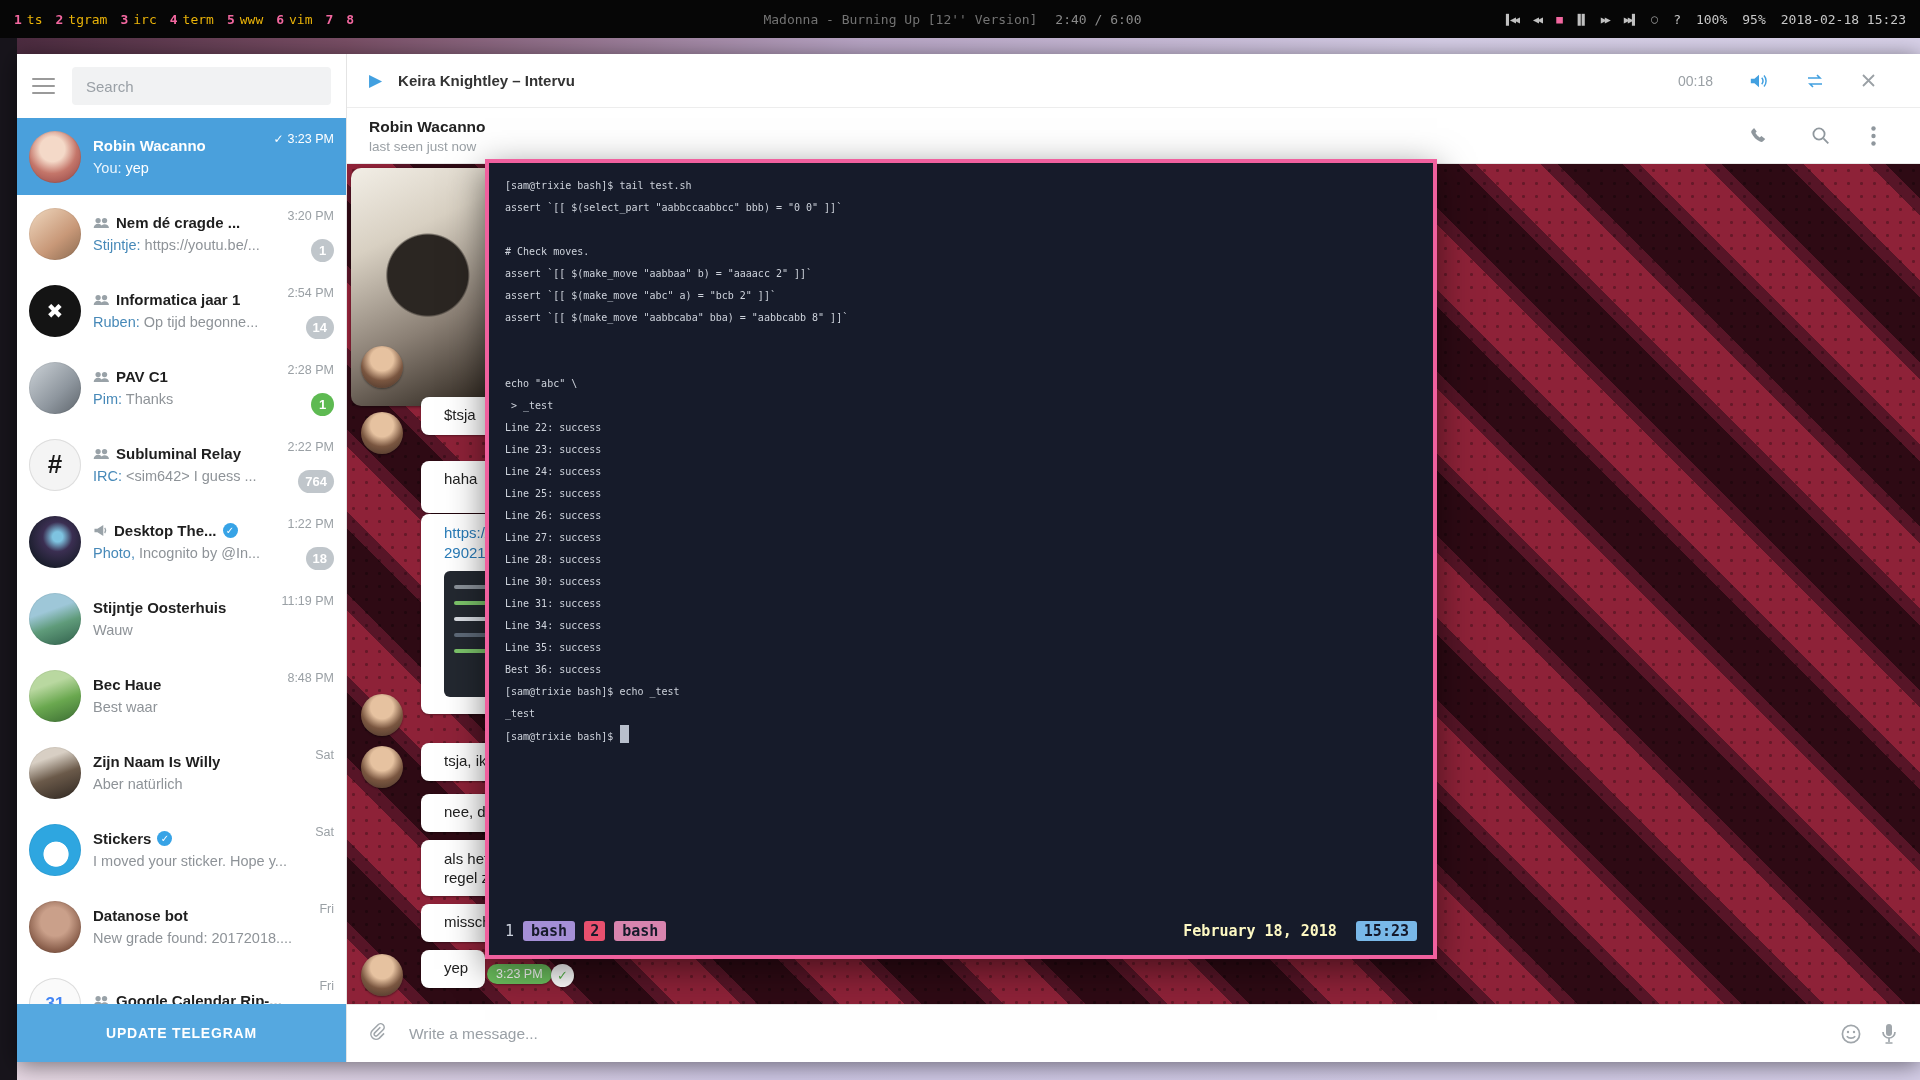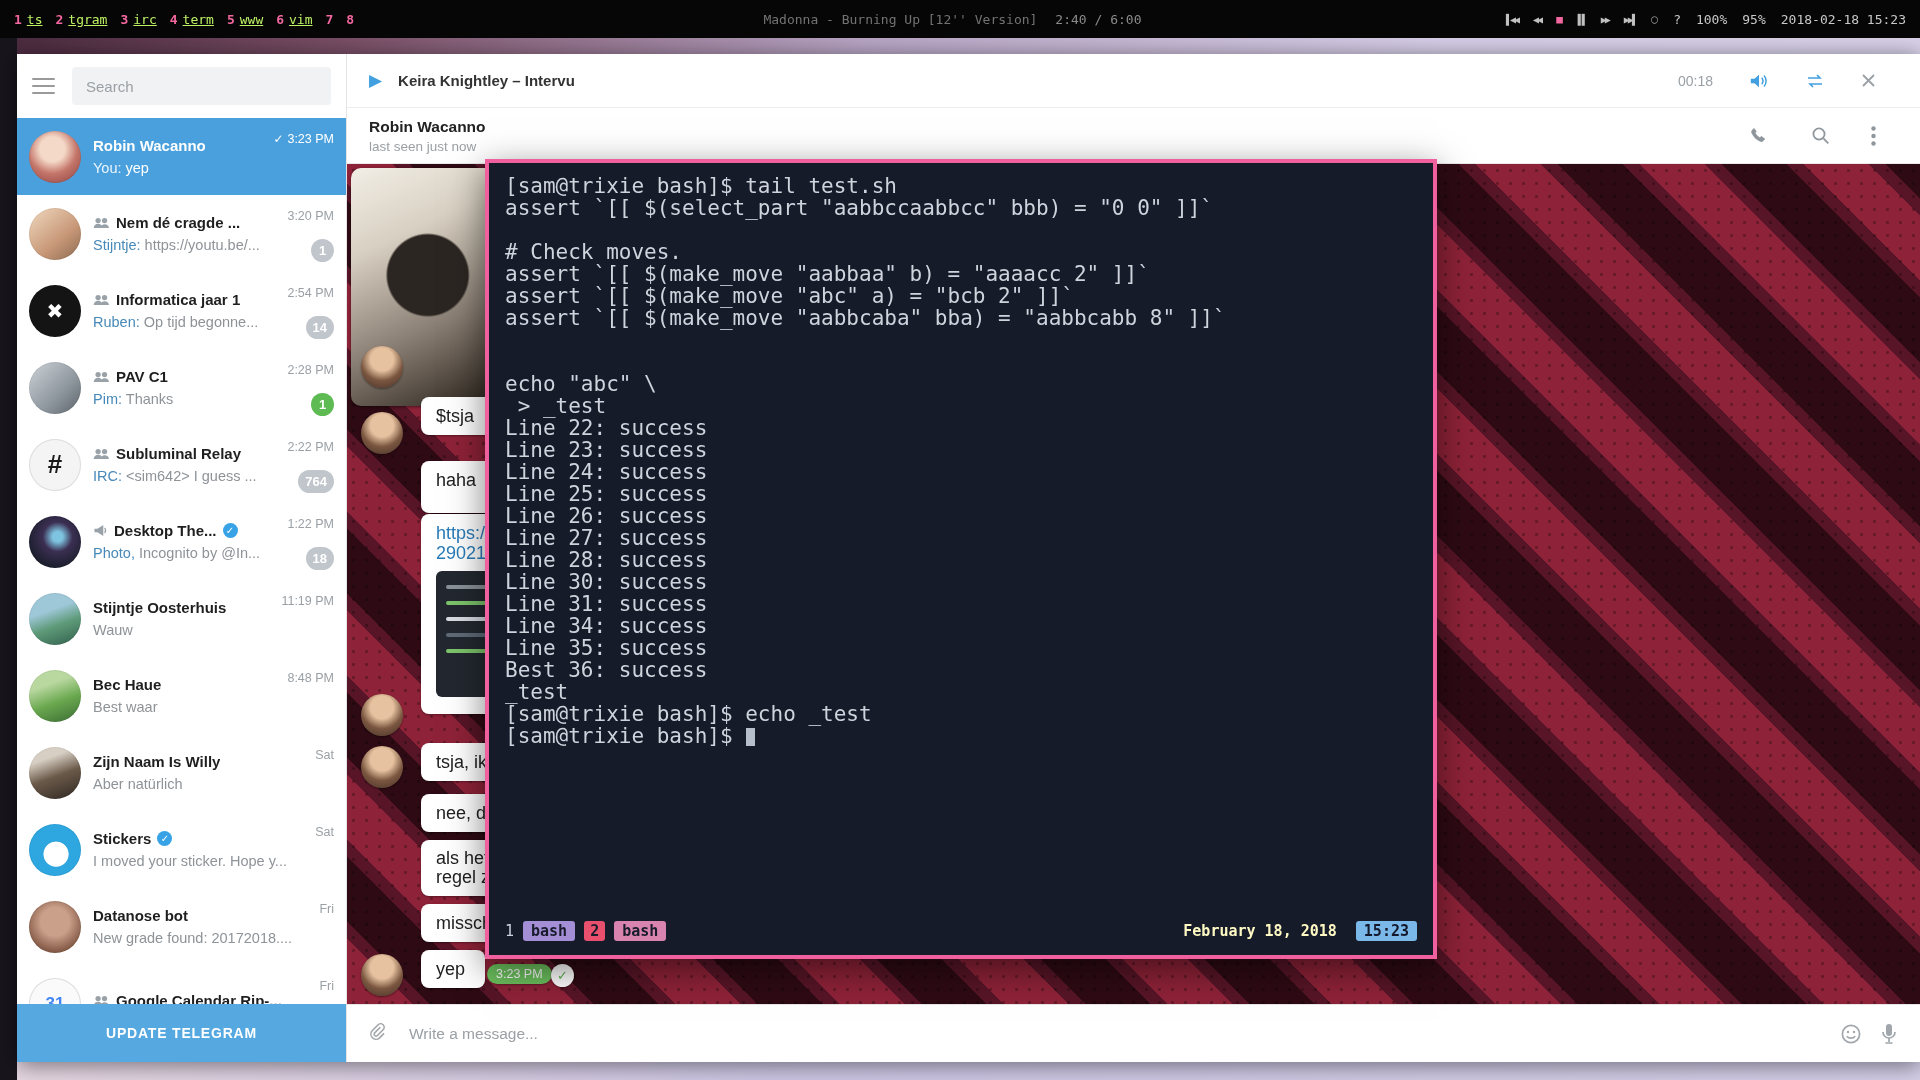--- a/index.html
+++ b/index.html
@@ -4,21 +4,21 @@
 <style>
   html,body{margin:0;padding:0;width:1920px;height:1080px;overflow:hidden;background:#d0c9e4;
     font-family:"Liberation Sans","DejaVu Sans",sans-serif;position:relative;}
   
   .statusbar{position:absolute;left:0;top:0;right:0;height:38px;background:#060606;display:flex;
     align-items:center;padding:0 14px;box-sizing:border-box;font-family:"DejaVu Sans Mono",monospace;
     font-size:13px;color:#c4c4c4;z-index:40;}
   .tags{display:flex;gap:13px;}
   .tag{display:flex;gap:5px;align-items:center;}
   .tag-num{color:#f2679f;font-weight:bold;}
-  .tag-label{color:#bef264;text-decoration:underline;}
+  .tag-label{color:#eab308;}
   .song{position:absolute;left:50%;transform:translateX(-52%);display:flex;gap:18px;white-space:nowrap;}
   .song-title{color:#737373;}
   .song-time{color:#8a8a8a;}
   .sb-right{margin-left:auto;display:flex;gap:15px;align-items:center;}
   .m-ico{font-size:10px;letter-spacing:-2px;color:#c0c0c0;}
   .m-ico.stop{color:#f2679f;font-size:11px;letter-spacing:0;}
   .sb-rec{color:#8a8a8a;font-size:12px;}
   .sb-help,.sb-pct,.sb-clock{font-size:13px;color:#c8c8c8;}
   .desk-top{position:absolute;left:0;top:38px;right:0;height:16px;z-index:1;
     background:linear-gradient(90deg,#4a2a3e 0%,#7a4f66 18%,#b9a6c6 45%,#d7cfe8 75%,#d9d2ea 100%);}
@@ -106,21 +106,21 @@
     box-shadow:0 1px 3px rgba(0,0,0,.45);
     background:
       radial-gradient(circle at 75% 18%,rgba(255,255,255,.85) 0 8%,rgba(255,255,255,0) 9%),
       radial-gradient(circle at 30% 45%,#2b2622 0 18%,rgba(0,0,0,0) 19%),
       linear-gradient(155deg,#f2eee6 0%,#d8d0c2 25%,#8a7f74 55%,#3a322a 80%,#15100c 100%);}
   .av-chat{position:absolute;left:14px;width:42px;height:42px;border-radius:50%;
     background:radial-gradient(circle at 50% 32%,#e6c2a0 0 32%,#7a5640 60%,#433026 100%);
     box-shadow:0 1px 2px rgba(0,0,0,.4);}
   .av1{top:182px}.av2{top:248px}.av3{top:530px}.av4{top:582px}.av5{top:790px}
   .bubble{position:absolute;background:#fff;border-radius:8px;box-shadow:0 1px 2px rgba(0,0,0,.35);
-    padding:9px 15px;font-size:18px;color:#222;box-sizing:border-box;white-space:nowrap;}
+    padding:9px 23px;font-size:15px;color:#222;box-sizing:border-box;white-space:nowrap;}
   .b1{left:74px;top:233px;width:110px;height:38px;}
   .b2{left:74px;top:297px;width:86px;height:52px;}
   .b3{left:74px;top:350px;width:200px;height:200px;}
   .link-line{color:#2a7cb8;line-height:20px;}
   .link-preview{margin-top:8px;width:172px;height:126px;border-radius:6px;background:#232830;position:relative;overflow:hidden;}
   .cl{position:absolute;height:4px;border-radius:2px;}
   .cl1{left:10px;top:14px;width:60px;background:#8a9199;}
   .cl2{left:10px;top:30px;width:104px;background:#7cc46a;}
   .cl3{left:10px;top:46px;width:82px;background:#d8dce2;}
   .cl4{left:10px;top:62px;width:120px;background:#5e6a78;}
@@ -132,21 +132,21 @@
   .b8{left:74px;top:786px;width:64px;height:38px;}
   .time-pill{position:absolute;left:140px;top:800px;background:#6cc05e;color:#fff;font-size:12.5px;
     padding:3px 9px;border-radius:12px;box-shadow:0 1px 2px rgba(0,0,0,.3);}
   .check-circle{position:absolute;left:204px;top:800px;width:23px;height:23px;border-radius:50%;
     background:#fff;color:#5bb84e;font-size:13px;display:flex;align-items:center;justify-content:center;
     box-shadow:0 1px 2px rgba(0,0,0,.3);}
   
   .terminal{position:absolute;left:485px;top:159px;width:952px;height:800px;z-index:30;box-sizing:border-box;
     border:4px solid #f0609e;background:#161b2a;box-shadow:0 10px 34px rgba(0,0,0,.5);}
   .terminal-output{position:absolute;left:16px;top:12px;right:10px;
-    font-family:"DejaVu Sans Mono",monospace;font-size:21px;color:#ced3dc;}
+    font-family:"DejaVu Sans Mono",monospace;font-size:10px;color:#ced3dc;}
   .tline{white-space:pre;line-height:22px;min-height:22px;}
   .cursor{display:inline-block;width:9px;height:18px;background:#b8bfcc;vertical-align:-3px;margin-left:1px;}
   .tmux-bar{position:absolute;left:16px;right:16px;bottom:12px;height:24px;display:flex;align-items:center;
     gap:9px;font-family:"DejaVu Sans Mono",monospace;font-size:15px;}
   .t-idx{color:#cdd3de;}
   .t-chip{padding:1px 8px;border-radius:3px;color:#171b2b;font-weight:bold;}
   .t-purple{background:#a48fd6;}
   .t-red{background:#e8506e;padding:1px 6px;}
   .t-pink{background:#d884ae;}
   .t-date{margin-left:auto;color:#fef9c3;font-weight:bold;}
@@ -593,22 +593,22 @@
       <div class="tline">Line 24: success</div>
       <div class="tline">Line 25: success</div>
       <div class="tline">Line 26: success</div>
       <div class="tline">Line 27: success</div>
       <div class="tline">Line 28: success</div>
       <div class="tline">Line 30: success</div>
       <div class="tline">Line 31: success</div>
       <div class="tline">Line 34: success</div>
       <div class="tline">Line 35: success</div>
       <div class="tline">Best 36: success</div>
+      <div class="tline">[sam@trixie bash]$ echo _test</div>
       <div class="tline">_test</div>
-      <div class="tline">[sam@trixie bash]$ echo _test</div>
       <div class="tline">[sam@trixie bash]$ <span class="cursor"></span></div>
     </div>
   <div class="tmux-bar">
     <span class="t-idx">1</span>
     <span class="t-chip t-purple">bash</span>
     <span class="t-chip t-red">2</span>
     <span class="t-chip t-pink">bash</span>
     <span class="t-date">February 18, 2018</span>
     <span class="t-time">15:23</span>
   </div>

